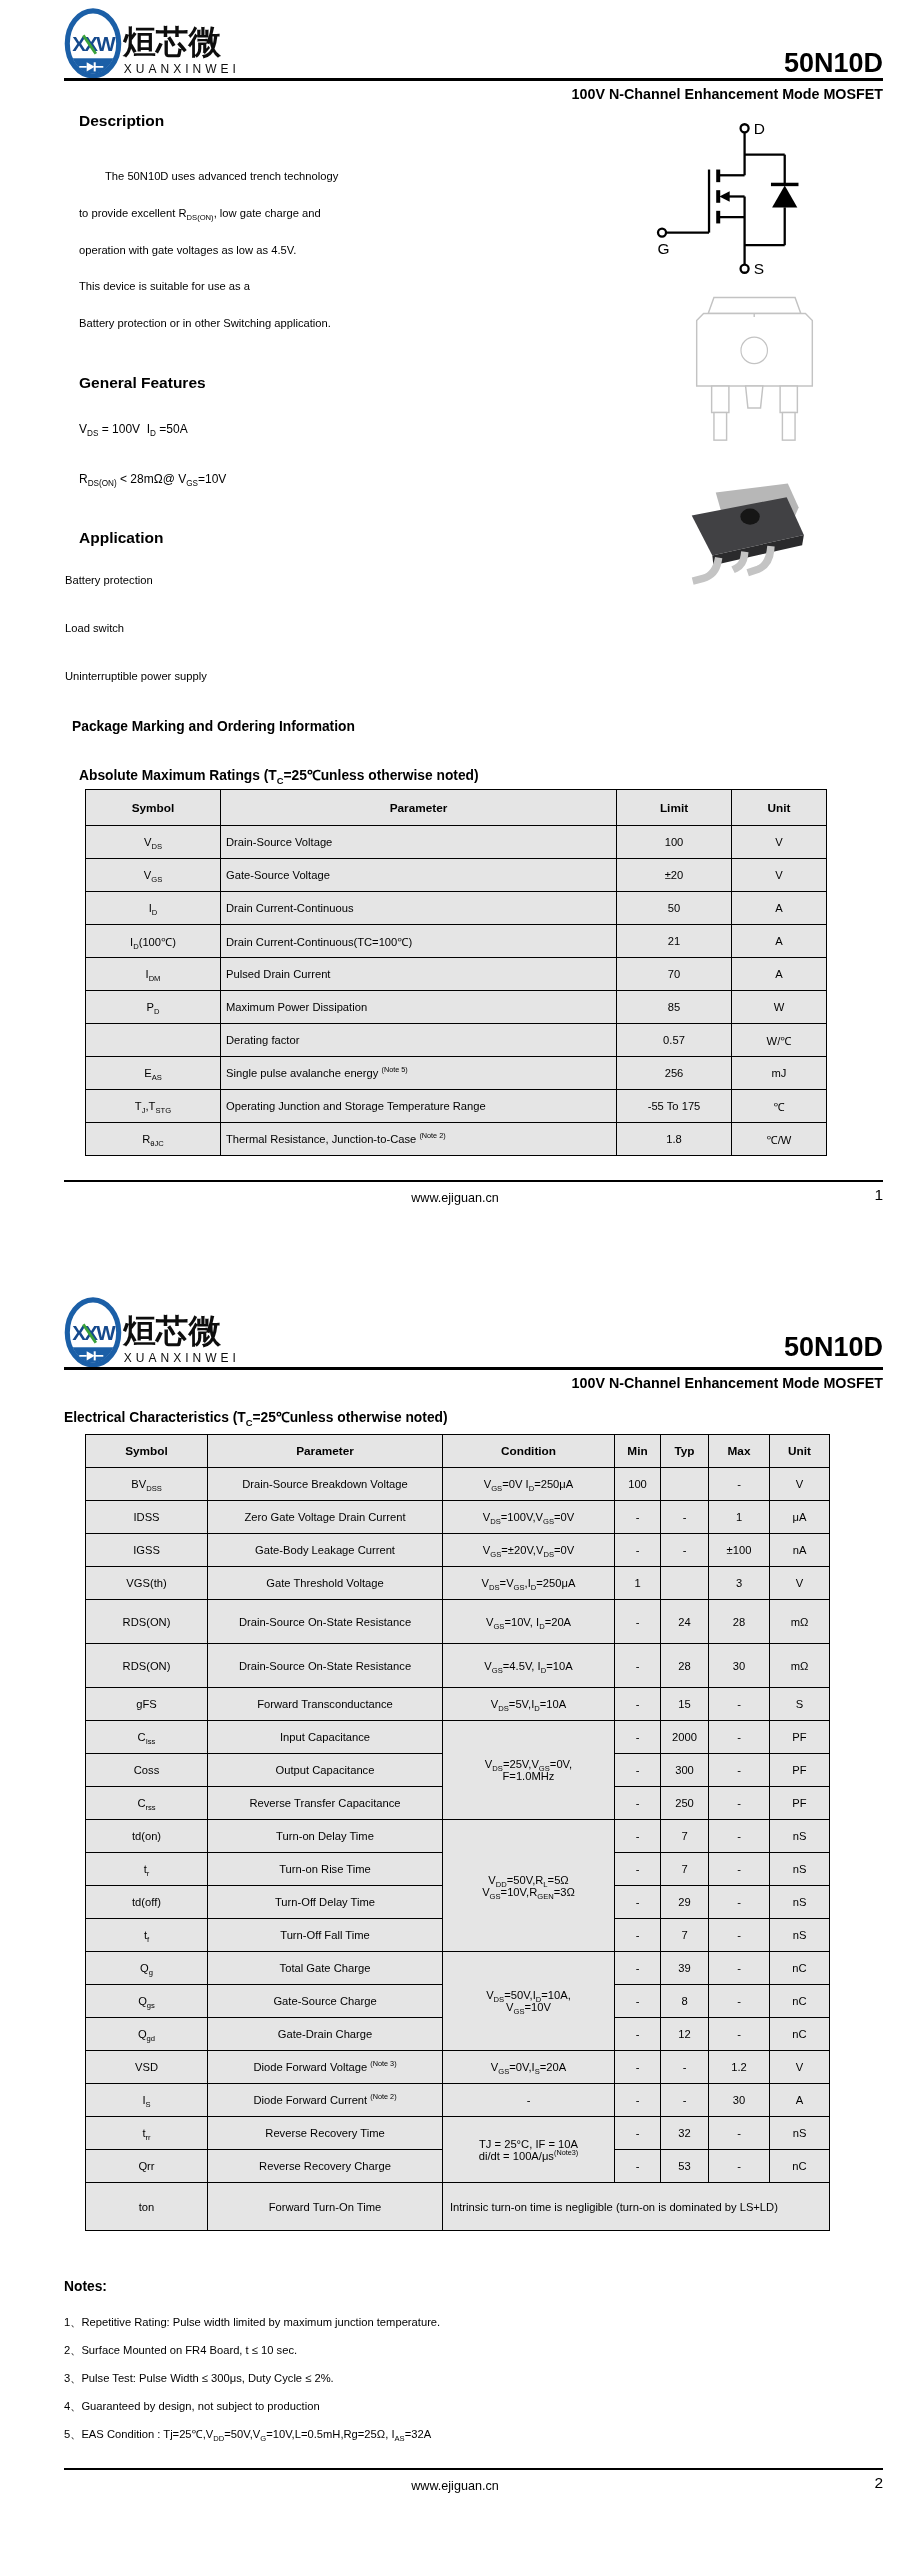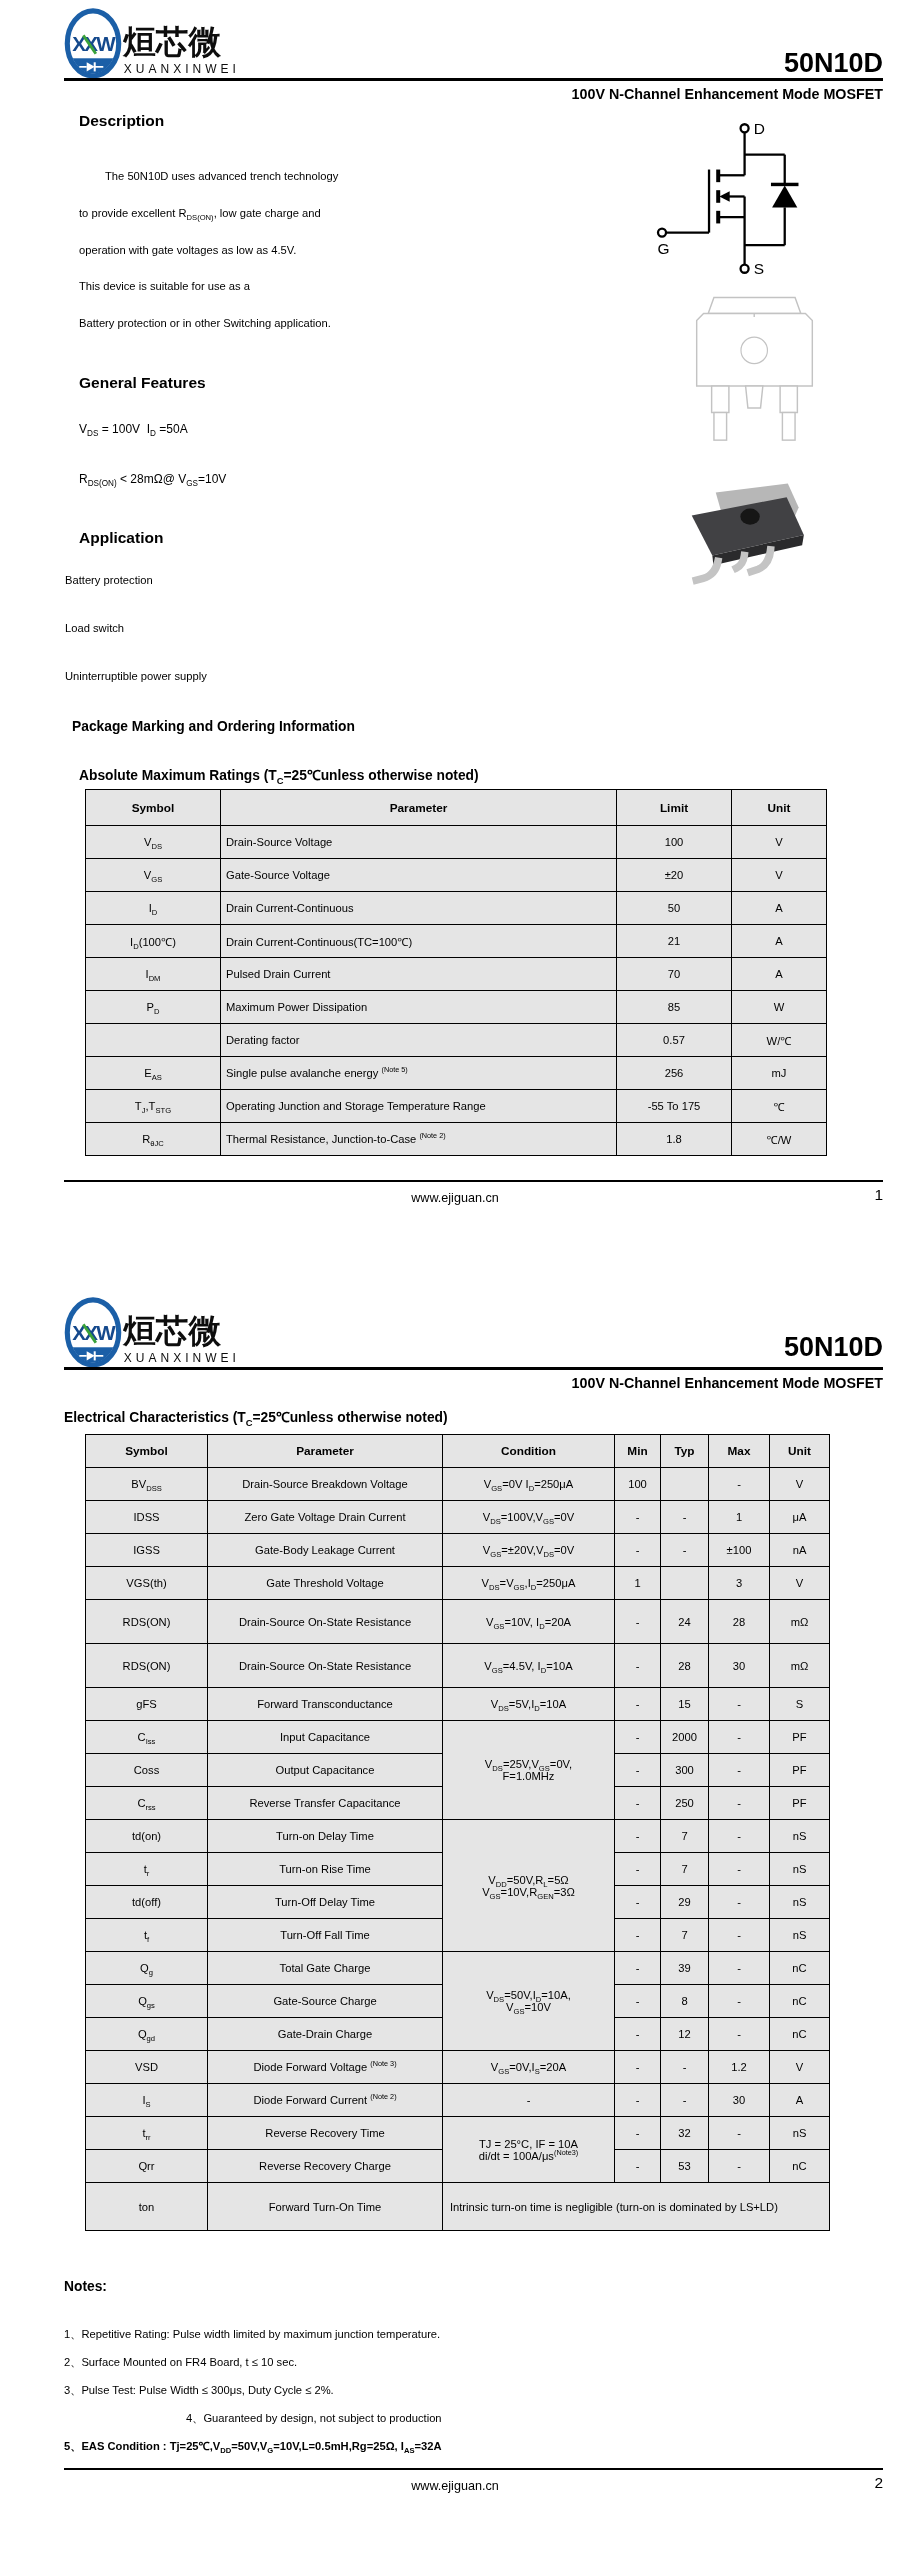--- a/index.html
+++ b/index.html
@@ -479,24 +479,24 @@
     <tr class="xtall">
           <td>ton</td>
           <td>Forward Turn-On Time</td>
           <td colspan="5" class="lx">Intrinsic turn-on time is negligible (turn-on is dominated by LS+LD)</td>
         </tr>
   </tbody>
     </table>
 
   <div class="abs h-med" style="left:64px;top:991px;">Notes:</div>
   <div class="abs stack" style="left:64px;top:1027px;gap:13.8px;">
-    <div class="bodyline" style="line-height:14.3px;margin-top:12px;">1、Repetitive Rating: Pulse width limited by maximum junction temperature.</div>
+    <div class="bodyline" style="line-height:14.3px;">1、Repetitive Rating: Pulse width limited by maximum junction temperature.</div>
     <div class="bodyline" style="line-height:14.3px;">2、Surface Mounted on FR4 Board, t ≤ 10 sec.</div>
     <div class="bodyline" style="line-height:14.3px;">3、Pulse Test: Pulse Width ≤ 300μs, Duty Cycle ≤ 2%.</div>
-    <div class="bodyline" style="line-height:14.3px;text-align:right;">4、Guaranteed by design, not subject to production</div>
-    <div class="bodyline" style="line-height:14.3px;font-weight:bold;">5、EAS Condition : Tj=25℃,V<sub>DD</sub>=50V,V<sub>G</sub>=10V,L=0.5mH,Rg=25Ω, I<sub>AS</sub>=32A</div>
+    <div class="bodyline" style="line-height:14.3px;">4、Guaranteed by design, not subject to production</div>
+    <div class="bodyline" style="line-height:14.3px;">5、EAS Condition : Tj=25℃,V<sub>DD</sub>=50V,V<sub>G</sub>=10V,L=0.5mH,Rg=25Ω, I<sub>AS</sub>=32A</div>
   </div>
 
   <div class="abs frule" style="top:1180px;"></div>
   <div class="abs fsite" style="top:1191px;">www.ejiguan.cn</div>
   <div class="abs fpage" style="top:1186px;">2</div>
 </div>
 
 
 </body></html>

